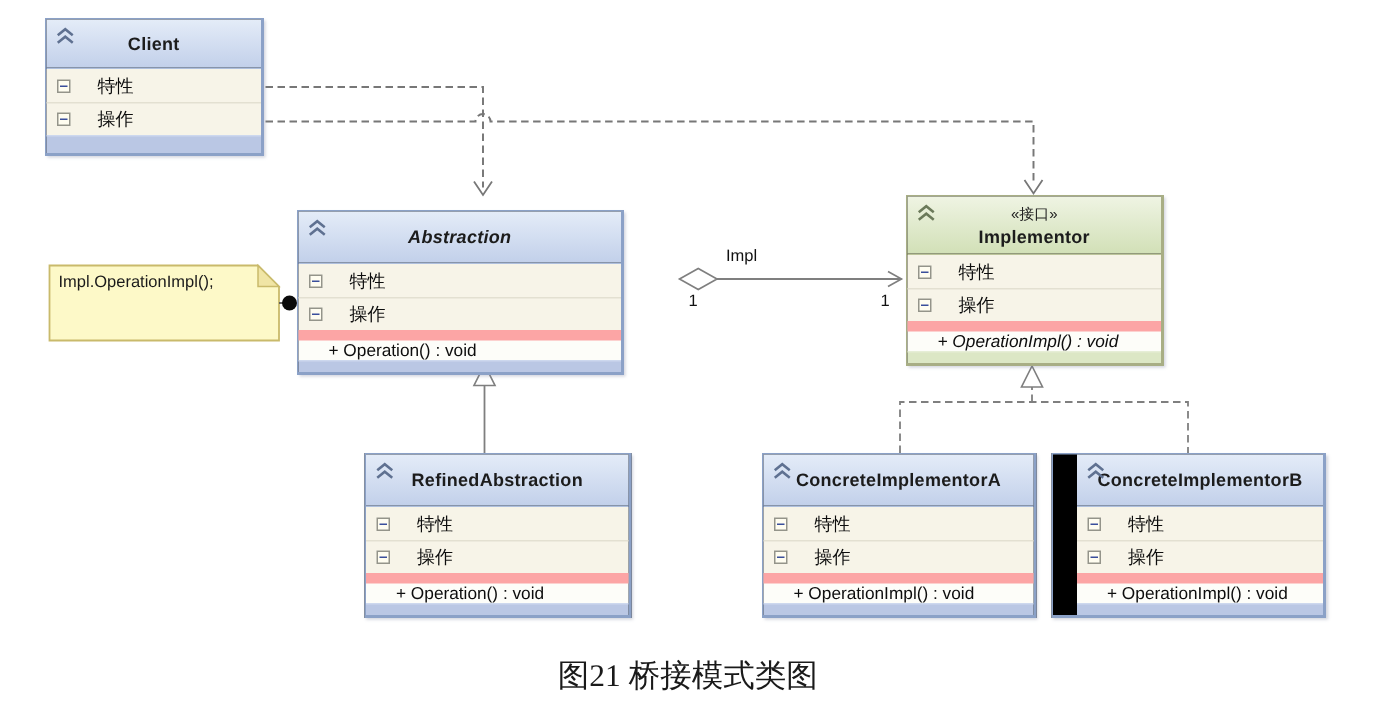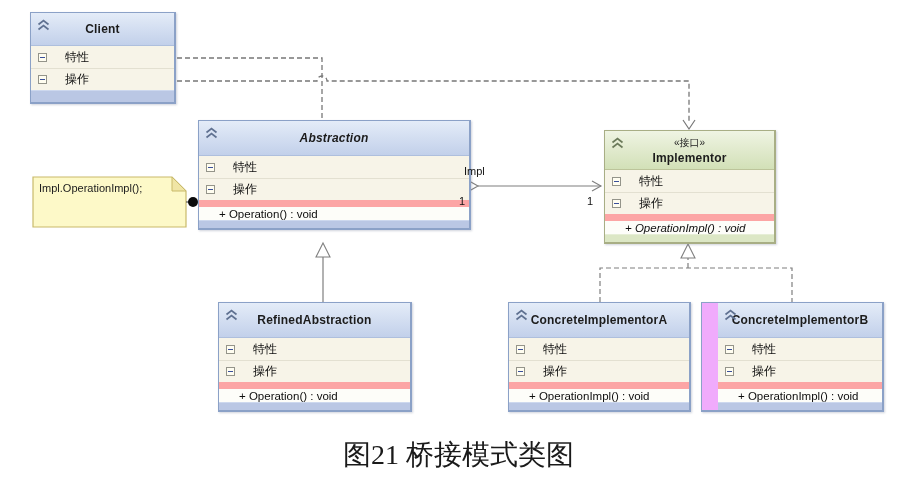--- a/index.html
+++ b/index.html
@@ -6,21 +6,21 @@
   html,body { background:#fff; }
   .canvas {
     position:relative; width:917px; height:483px; background:#ffffff;
     font-family:"Liberation Sans", sans-serif; overflow:hidden;
   }
   
   svg.wires { position:absolute; left:0; top:0; width:917px; height:483px; pointer-events:none; }
 
   
   .uml-box {
-    position:absolute; background:#f0abfc;
+    position:absolute; background:#000000;
     border:1px solid #8ba1c7; border-right-width:2px; border-bottom-width:2px;
     box-shadow:1px 1px 2px rgba(120,130,155,.35);
     text-align:center;
   }
   .uml-box.green { border-color:#a8ae85; }
   .uml-header {
     position:relative; display:flex; flex-direction:column;
     align-items:center; justify-content:center;
     background:linear-gradient(#e4ecf8, #c2d0ea);
     border-bottom:1px solid #aebfdd;
@@ -59,21 +59,21 @@
     position:absolute; left:39px; top:182px; width:145px;
     font-size:11px; color:#1a1a1a;
   }
 
   
   .wire-label { position:absolute; font-size:11px; color:#111; background:transparent; }
 
   
   .caption {
     position:absolute; left:0; right:0; top:436px; text-align:center;
-    font-family:"Liberation Serif", serif; font-size:28px; color:#1a1a1a;
+    font-family:"Liberation Serif", serif; font-size:21px; color:#1a1a1a;
   }
 </style>
 </head>
 <body>
 
 <div class="canvas">
 
   <svg class="wires" viewBox="0 0 917 483">
 
     <g>
@@ -127,21 +127,21 @@
       <span class="minus-icon"></span>
       <span>特性</span>
     </div>
     <div class="uml-row">
       <span class="minus-icon"></span>
       <span>操作</span>
     </div>
     <div class="uml-strip strip-tall"></div>
   </div>
 
-  <div class="uml-box h36" style="left:198px; top:120px; width:273px;">
+  <div class="uml-box h36" style="left:198px; top:140px; width:218px;">
     <div class="uml-header">
       <span class="collapse-btn">
         <svg width="15" height="13" viewBox="0 0 15 13">
             <path d="M2.5 5.5 L7.5 1.5 L12.5 5.5 M2.5 10.5 L7.5 6.5 L12.5 10.5" fill="none" stroke="#5f7191" stroke-width="1.7"></path>
           </svg>
       </span>
       <span class="uml-title italic">Abstraction</span>
     </div>
     <div class="uml-row">
       <span class="minus-icon"></span>
@@ -170,21 +170,21 @@
       <span>特性</span>
     </div>
     <div class="uml-row">
       <span class="minus-icon"></span>
       <span>操作</span>
     </div>
     <div class="uml-method italic">+ OperationImpl() : void</div>
     <div class="uml-strip"></div>
   </div>
 
-  <div class="uml-box h36" style="left:218px; top:302px; width:194px;">
+  <div class="uml-box h36" style="left:243px; top:302px; width:178px;">
     <div class="uml-header">
       <span class="collapse-btn">
         <svg width="15" height="13" viewBox="0 0 15 13">
             <path d="M2.5 5.5 L7.5 1.5 L12.5 5.5 M2.5 10.5 L7.5 6.5 L12.5 10.5" fill="none" stroke="#5f7191" stroke-width="1.7"></path>
           </svg>
       </span>
       <span class="uml-title">RefinedAbstraction</span>
     </div>
     <div class="uml-row">
       <span class="minus-icon"></span>
@@ -235,19 +235,19 @@
     <div class="uml-row">
       <span class="minus-icon"></span>
       <span>操作</span>
     </div>
     <div class="uml-method">+ OperationImpl() : void</div>
     <div class="uml-strip"></div>
   </div>
 
   <div class="note-text">Impl.OperationImpl();</div>
 
-  <div class="wire-label" style="left:464px; top:165px;">Impl</div>
+  <div class="wire-label" style="left:484px; top:165px;">Impl</div>
   <div class="wire-label" style="left:459px; top:195px;">1</div>
   <div class="wire-label" style="left:587px; top:195px;">1</div>
 
   <div class="caption">图21 桥接模式类图</div>
 
 </div>
 
 </body></html>

